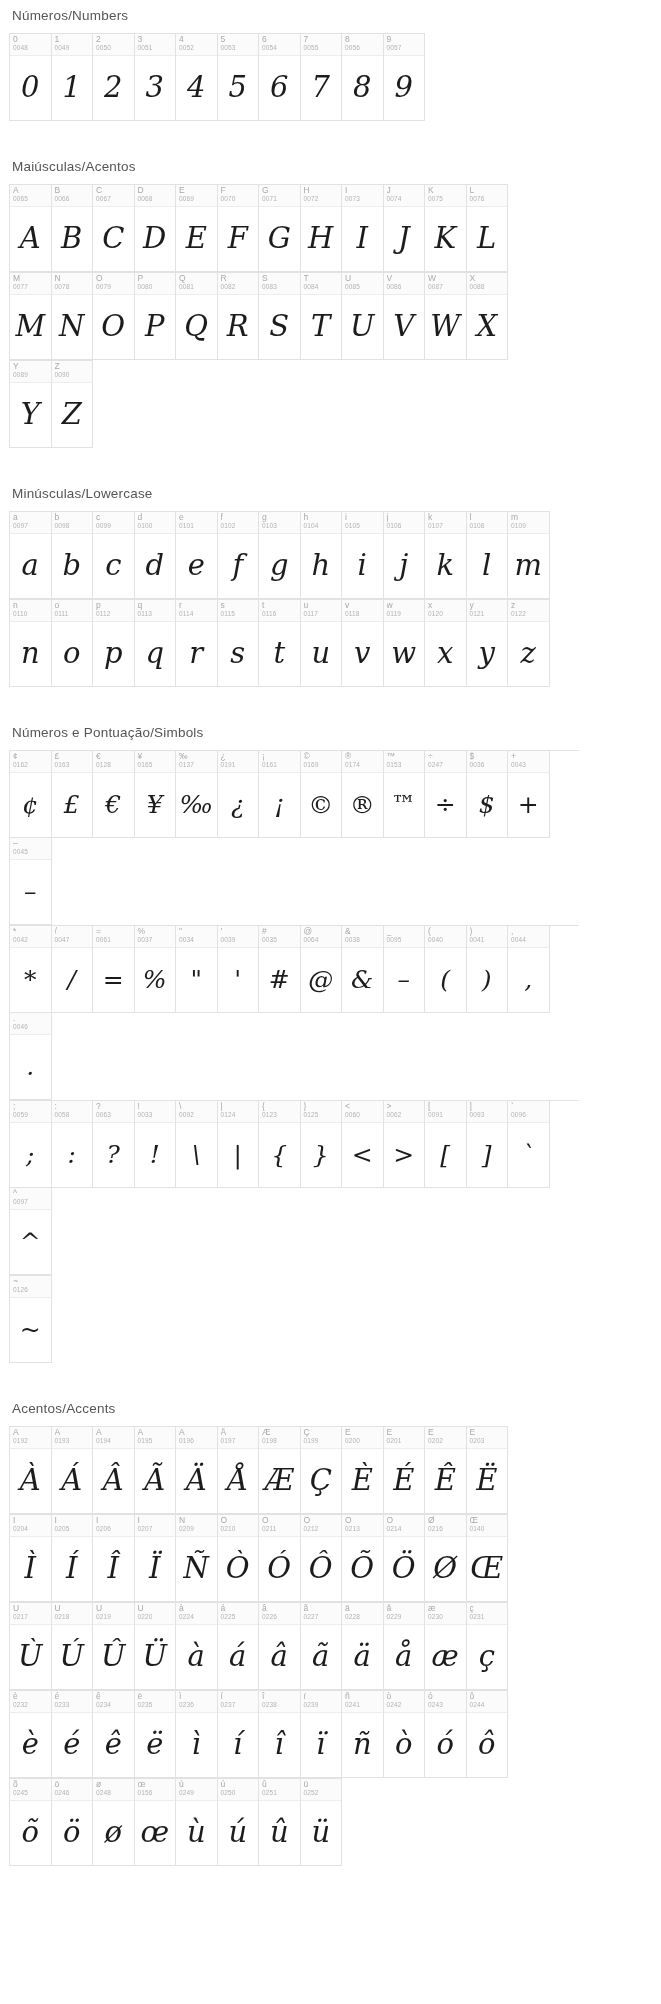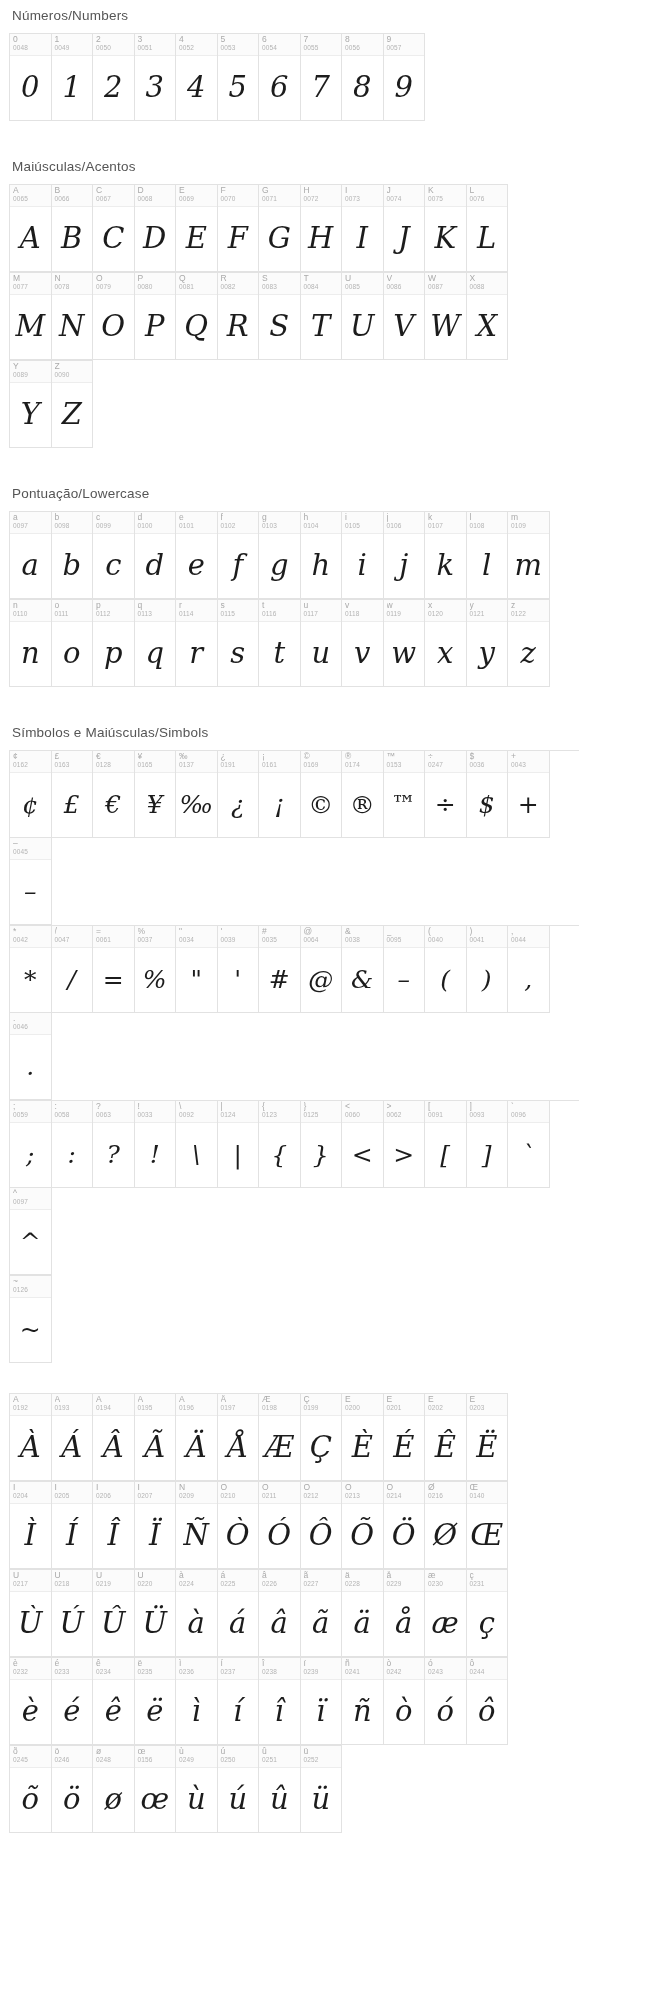--- a/index.html
+++ b/index.html
@@ -346,21 +346,21 @@
         <div class="cell">
           <div class="meta">
             <span class="ch">Z</span>
             <span class="code">0090</span>
           </div>
           <div class="big">Z</div>
         </div>
       </div>
     </div>
     <div class="section">
-      <div class="section-title">Pontuação/Lowercase</div>
+      <div class="section-title">Minúsculas/Lowercase</div>
       <div class="glyph-grid">
         <div class="cell">
           <div class="meta">
             <span class="ch">a</span>
             <span class="code">0097</span>
           </div>
           <div class="big">a</div>
         </div>
         <div class="cell">
           <div class="meta">
@@ -535,21 +535,21 @@
         <div class="cell">
           <div class="meta">
             <span class="ch">z</span>
             <span class="code">0122</span>
           </div>
           <div class="big">z</div>
         </div>
       </div>
     </div>
     <div class="section">
-      <div class="section-title">Símbolos e Maiúsculas/Simbols</div>
+      <div class="section-title">Números e Pontuação/Simbols</div>
       <div class="glyph-grid">
         <div class="cell small-glyph">
           <div class="meta">
             <span class="ch">¢</span>
             <span class="code">0162</span>
           </div>
           <div class="big">¢</div>
         </div>
         <div class="cell small-glyph">
           <div class="meta">
@@ -847,20 +847,21 @@
         <div class="cell small-glyph">
           <div class="meta">
             <span class="ch">~</span>
             <span class="code">0126</span>
           </div>
           <div class="big">~</div>
         </div>
       </div>
     </div>
     <div class="section">
+      <div class="section-title">Acentos/Accents</div>
       <div class="glyph-grid">
         <div class="cell">
           <div class="meta">
             <span class="ch">À</span>
             <span class="code">0192</span>
           </div>
           <div class="big">À</div>
         </div>
         <div class="cell">
           <div class="meta">

